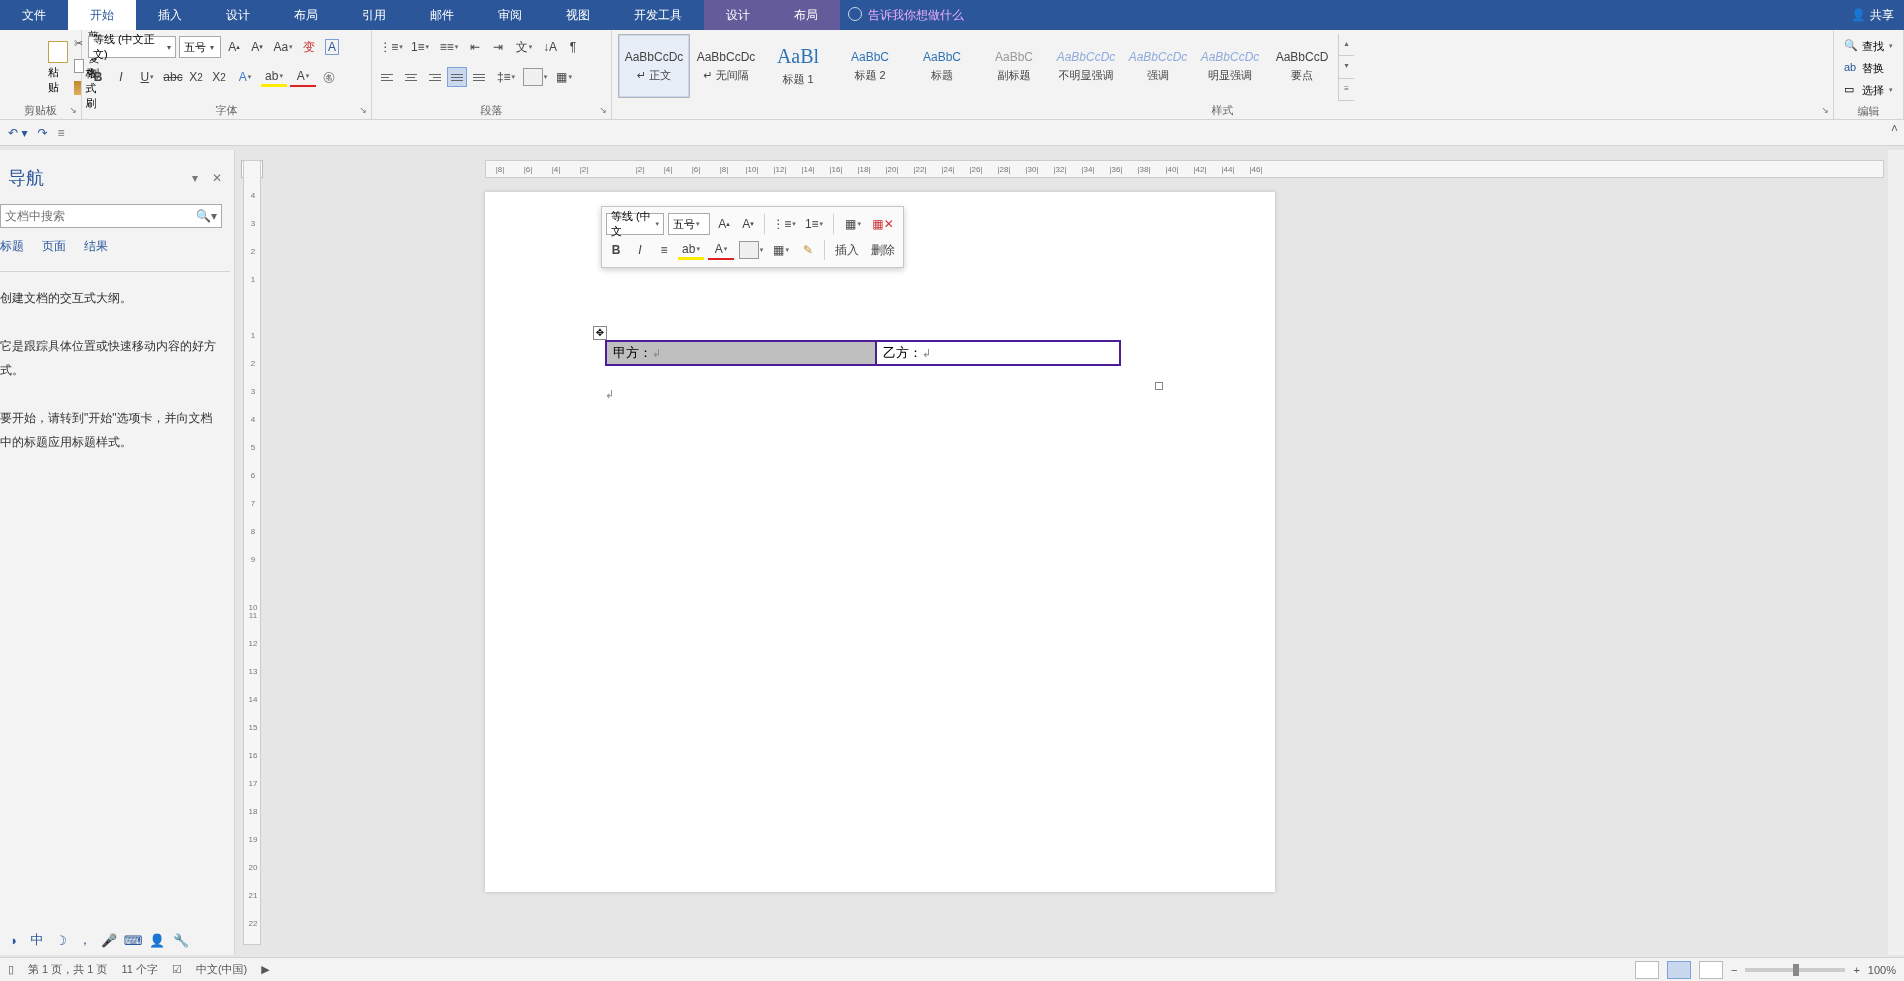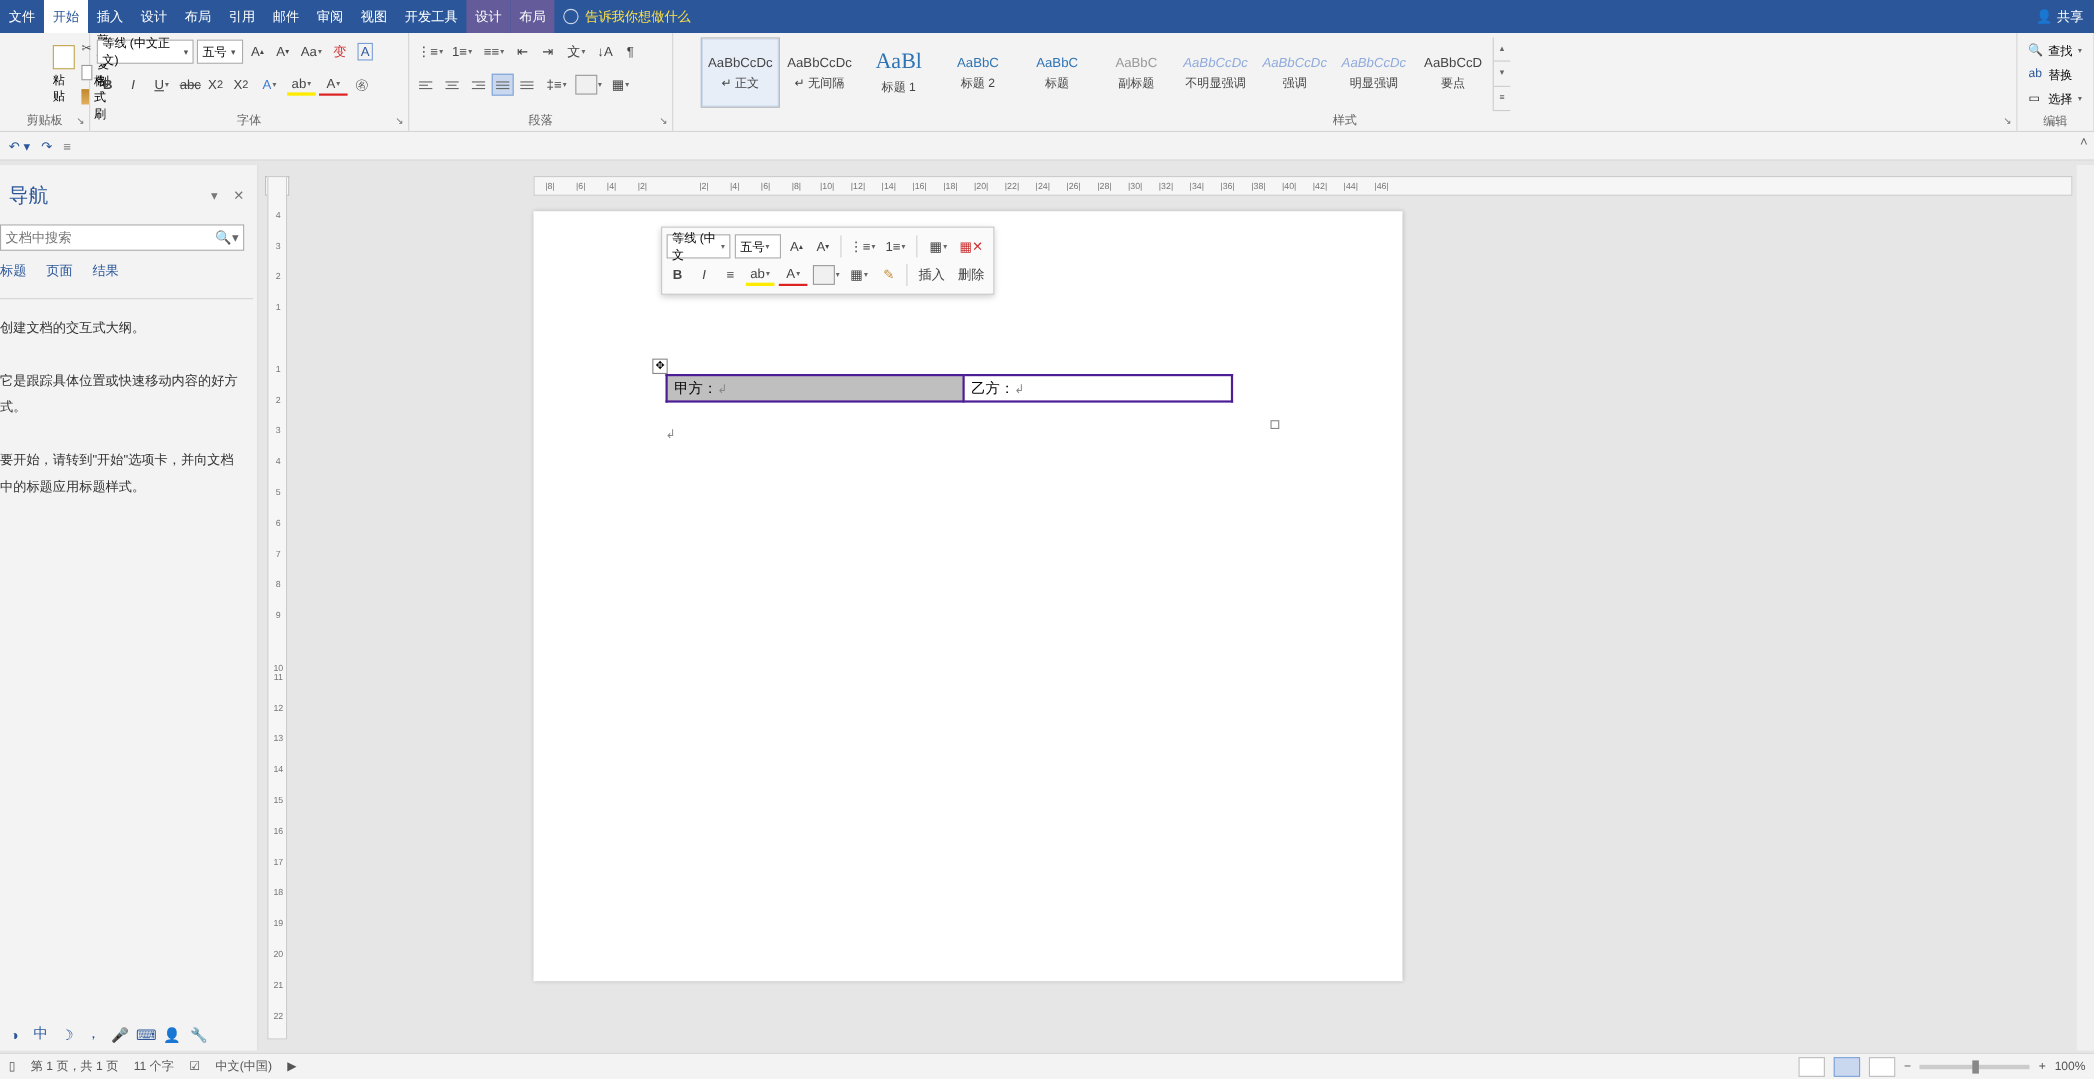--- a/index.html
+++ b/index.html
@@ -1,23 +1,23 @@
 <!DOCTYPE html>
 <html><head>
 <meta charset="utf-8">
 <style>
 * { margin: 0; padding: 0; box-sizing: border-box; font-family: "Microsoft YaHei", "Segoe UI", sans-serif; }
 body { background: #e6e6e6; overflow: hidden; width: 1904px; height: 981px; position: relative; }
 
 
 .tab-bar { background: #2b579a; height: 30px; display: flex; align-items: center; color: #fff; font-size: 12px; }
-.tab { padding: 0 8px; height: 30px; line-height: 30px; cursor: pointer; }
+.tab { padding: 0 22px; height: 30px; line-height: 30px; cursor: pointer; }
 .tab.active { background: #fff; color: #2b579a; }
 .tab.tool { background: #635b9a; }
-.tell-me { margin-left: 8px; display: flex; align-items: center; color: #fde047; gap: 6px; }
+.tell-me { margin-left: 8px; display: flex; color: #f0abfc; gap: 6px; }
 .tell-me .bulb { width: 14px; height: 14px; border: 1px solid #cbd6ea; border-radius: 50%; }
 .share { margin-left: auto; margin-right: 10px; display: flex; align-items: center; gap: 4px; }
 
 
 .ribbon { background: #f3f3f3; height: 90px; border-bottom: 1px solid #d4d4d4; display: flex; }
 .rgroup { border-right: 1px solid #d4d4d4; display: flex; flex-direction: column; padding: 4px 6px 0 6px; position: relative; }
 .rgroup-label { text-align: center; font-size: 11px; color: #666; height: 18px; line-height: 18px; }
 .rgroup-body { flex: 1; display: flex; }
 .rgroup .launcher { position: absolute; bottom: 2px; right: 2px; width: 12px; height: 12px; font-size: 9px; color: #777; text-align: center; line-height: 10px; }
 
@@ -40,21 +40,21 @@
 .split-arrow { font-size: 7px; color: #666; margin-left: 1px; }
 .underline-red { border-bottom: 2px solid #d22; }
 .underline-yellow { border-bottom: 3px solid #ffeb00; }
 .bordered-a { border: 1px solid #7a9fd4; padding: 0 2px; color: #2b579a; }
 .align-btn { width: 20px; height: 20px; display: flex; flex-direction: column; justify-content: center; gap: 2px; padding: 3px; }
 .align-btn span { height: 1px; background: #666; }
 .align-btn.active { background: #c9d8ee; border: 1px solid #7da2d8; }
 .shade-btn { width: 20px; height: 18px; background: #f0f0f0; border: 1px solid #999; }
 
 
-.styles-gallery { display: flex; gap: 0; margin-left: 19px; }
+.styles-gallery { display: flex; gap: 0; }
 .style-item { width: 72px; height: 64px; border: 1px solid transparent; display: flex; flex-direction: column; align-items: center; justify-content: center; cursor: pointer; font-size: 11px; color: #444; }
 .style-item.selected { border: 1px solid #b7b7b7; background: #e8eef8; box-shadow: inset 0 0 0 1px #c7d7ef; }
 .style-item .preview { font-size: 12px; margin-bottom: 4px; }
 .style-item .preview.big { font-size: 20px; font-family: "Segoe UI Light"; }
 .style-item .preview.blue { color: #2e74b5; }
 .style-item .preview.gray { color: #999; }
 .style-item .preview.faint { color: #8faadc; font-style: italic; }
 .gallery-scroll { width: 16px; display: flex; flex-direction: column; border-left: 1px solid #ccc; }
 .gallery-scroll div { flex: 1; text-align: center; font-size: 8px; color: #666; border-bottom: 1px solid #ccc; line-height: 20px; }
 

